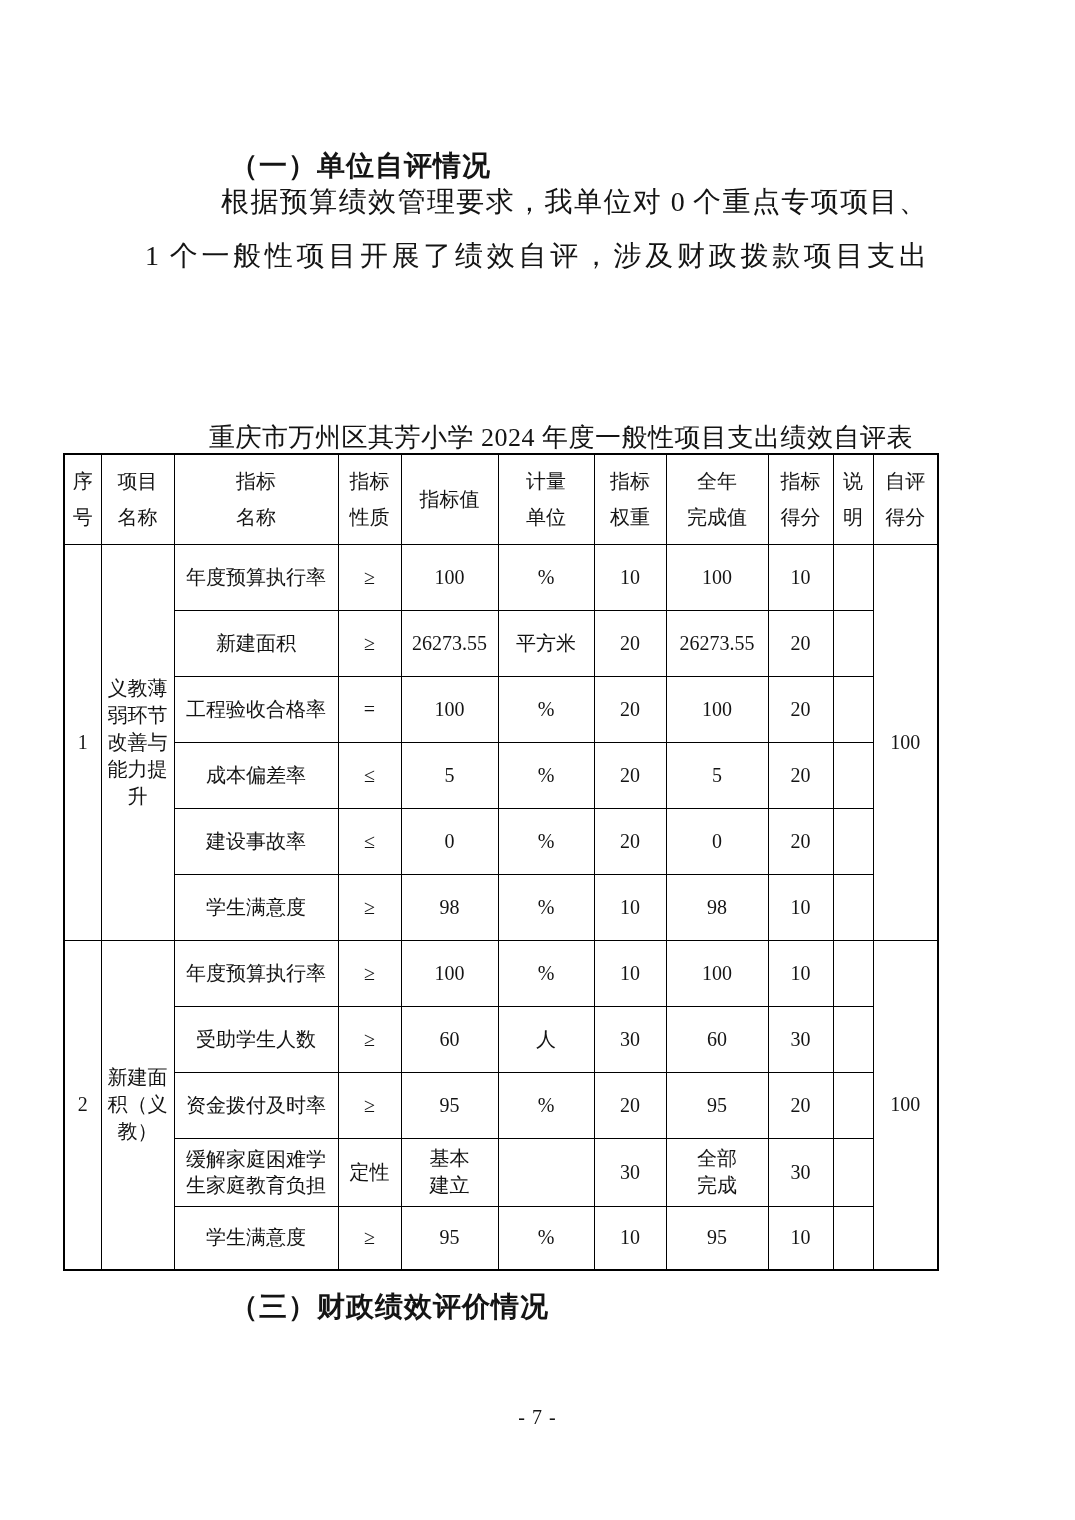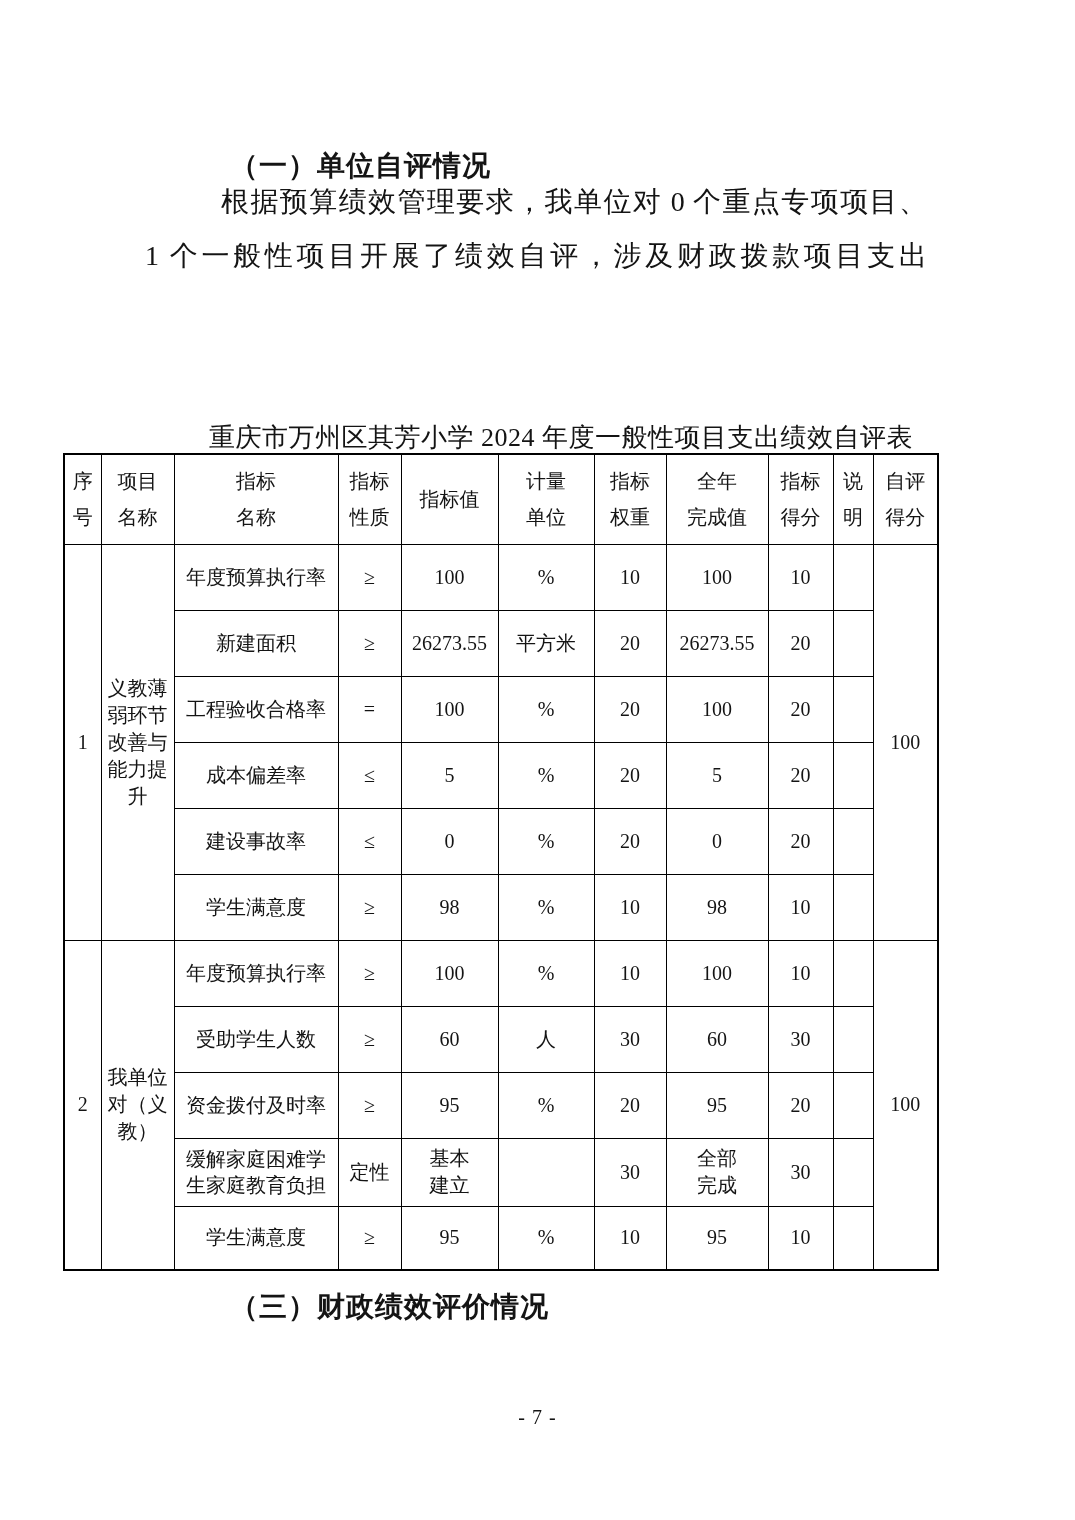--- a/index.html
+++ b/index.html
@@ -180,21 +180,21 @@
         <td>98</td>
         <td>%</td>
         <td>10</td>
         <td>98</td>
         <td>10</td>
         <td></td>
       </tr>
 
       <tr>
         <td rowspan="5">2</td>
-        <td rowspan="5" class="cell-project-name">我单位对（义教）</td>
+        <td rowspan="5" class="cell-project-name">新建面积（义教）</td>
         <td class="cell-indicator-name">年度预算执行率</td>
         <td>≥</td>
         <td>100</td>
         <td>%</td>
         <td>10</td>
         <td>100</td>
         <td>10</td>
         <td></td>
         <td rowspan="5">100</td>
       </tr>

